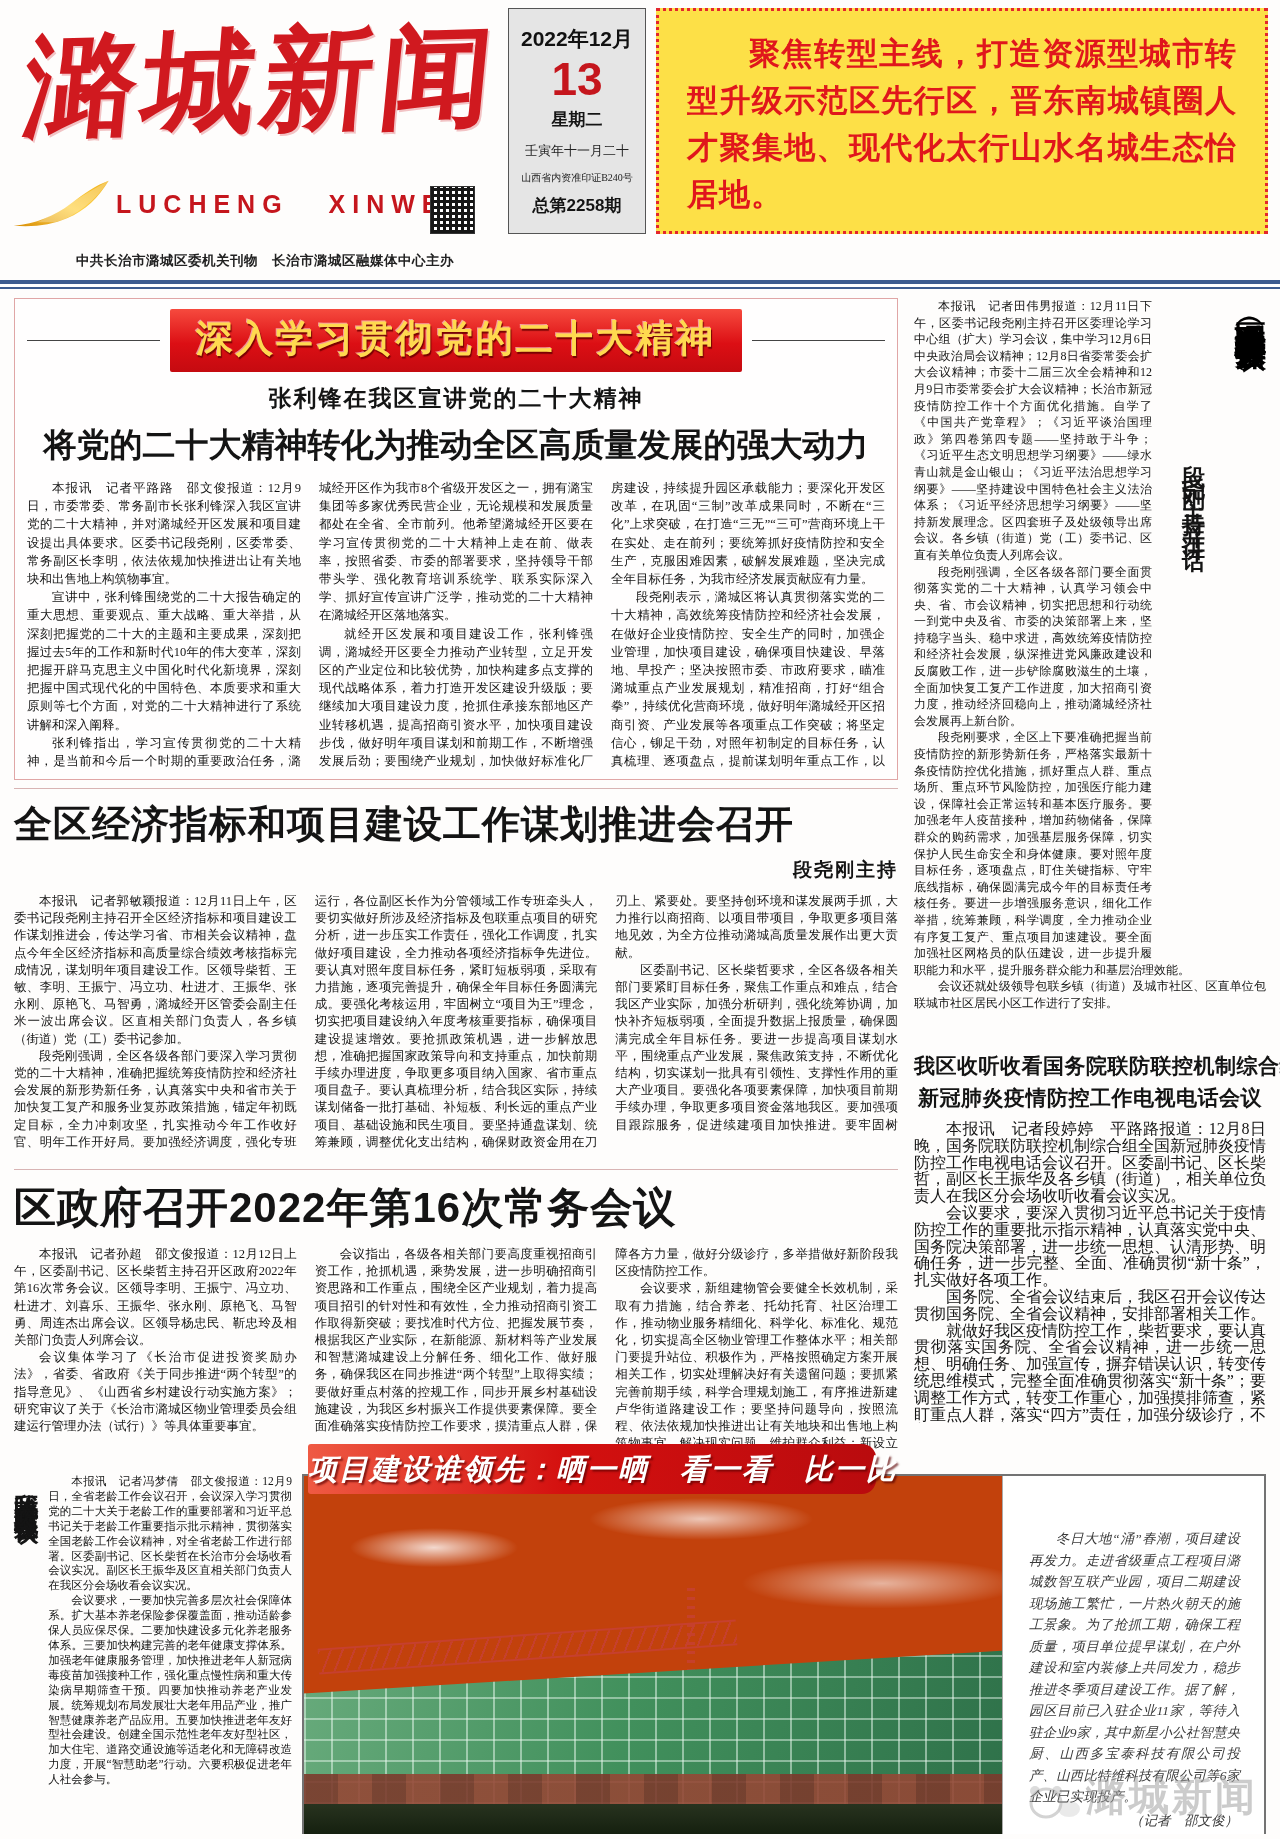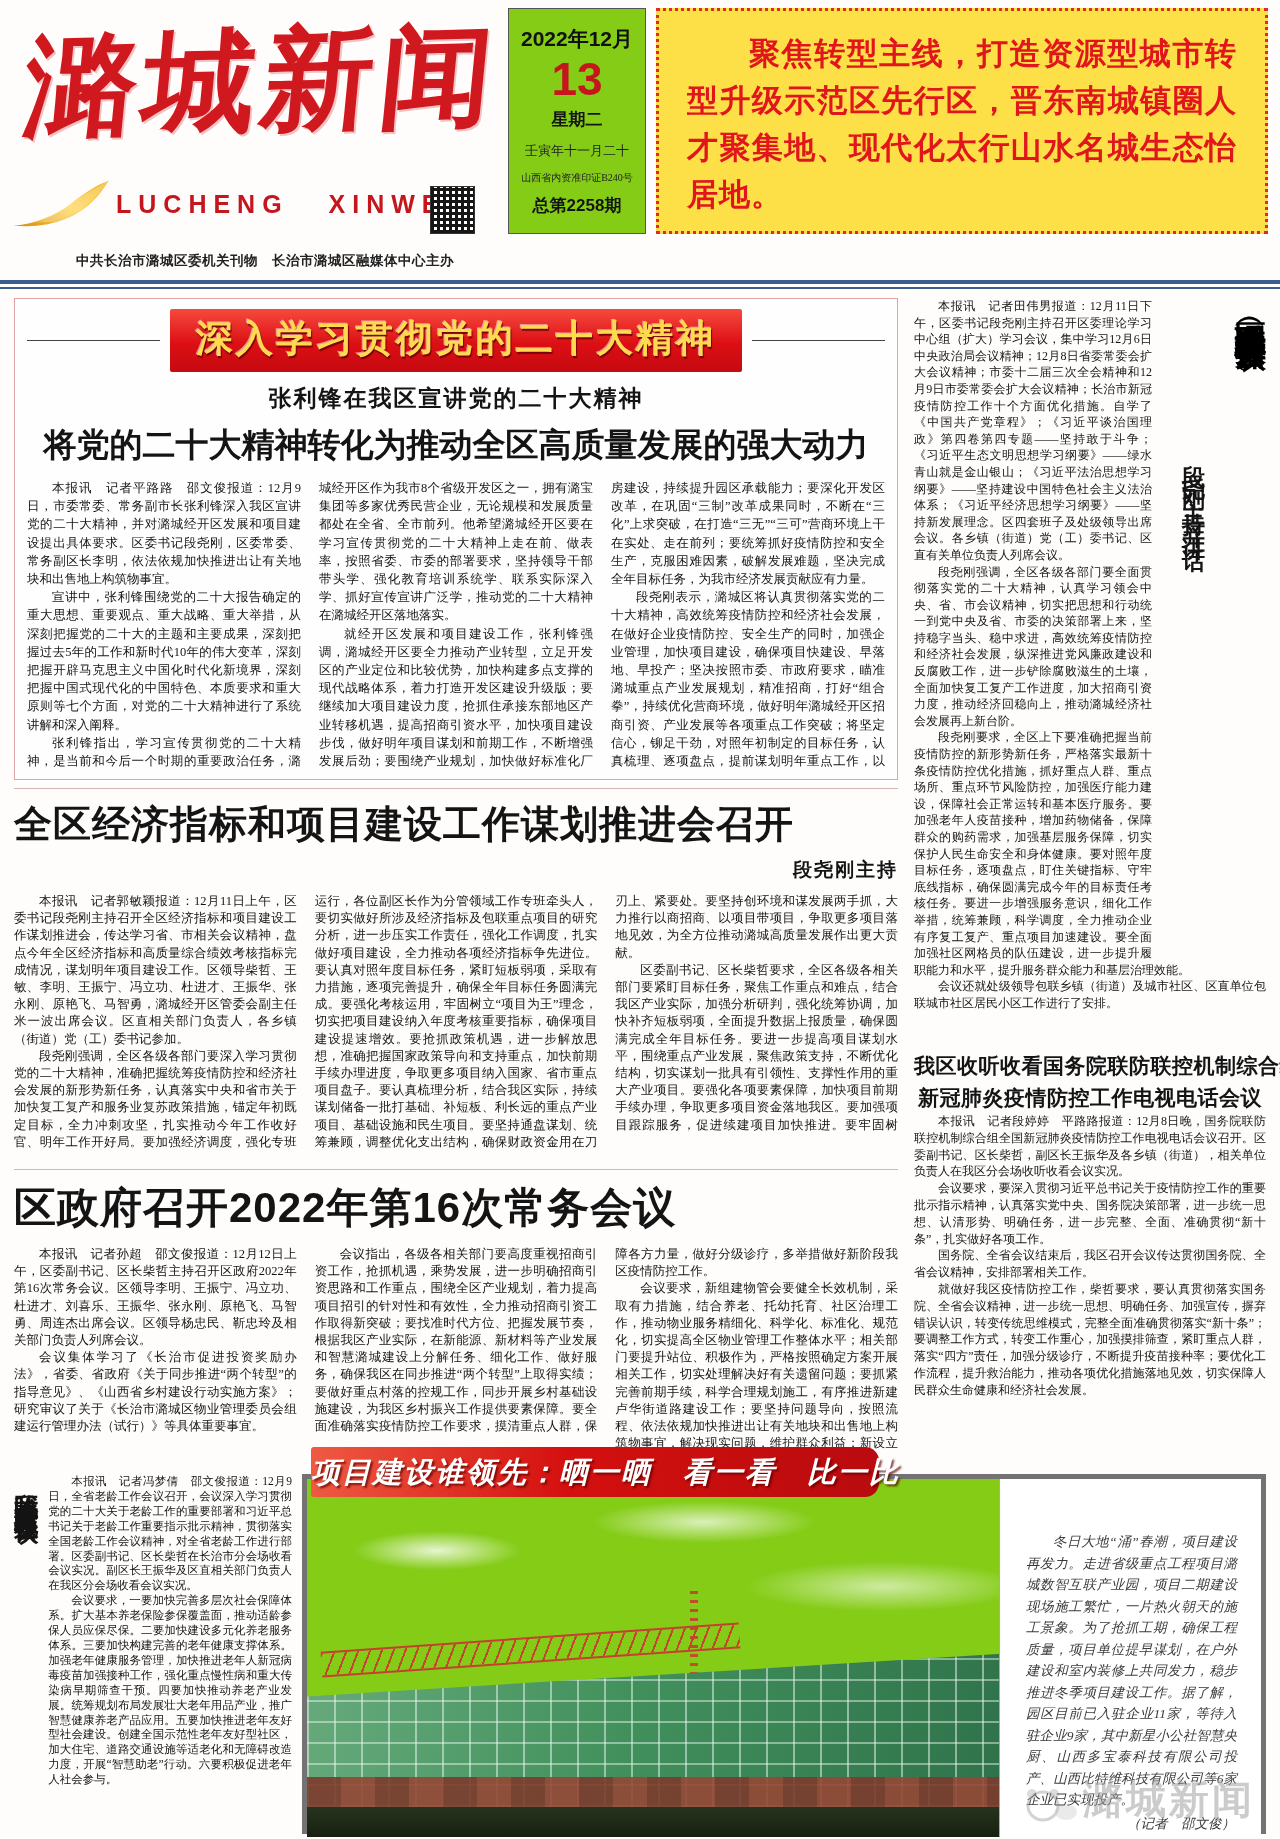--- a/index.html
+++ b/index.html
@@ -15,21 +15,21 @@
 .mh-en { position:absolute; left:116px; top:190px; color:#c5161d; font-family:"Liberation Sans",sans-serif;
   font-weight:bold; font-size:25px; letter-spacing:7px; word-spacing:26px; white-space:nowrap; }
 .mh-bird { position:absolute; left:12px; top:176px; width:100px; height:56px; }
 .mh-publisher { position:absolute; left:76px; top:252px; font-family:"Liberation Sans",sans-serif;
   font-size:13.5px; font-weight:600; color:#222; letter-spacing:.5px; }
 .mh-qr { position:absolute; left:430px; top:186px; width:45px; height:48px; border:1px solid #333;
   background:
    repeating-linear-gradient(0deg,#161616 0 3px,transparent 3px 6px),
    repeating-linear-gradient(90deg,#161616 0 3px,#fff 3px 6px); }
 .datebox { position:absolute; left:508px; top:8px; width:138px; height:226px; border:1px solid #555;
-  text-align:center; padding-top:16px; font-family:"Liberation Sans",sans-serif; background:#84cc16; }
+  text-align:center; padding-top:16px; font-family:"Liberation Sans",sans-serif; background:#e5e5e5; }
 .d-ym   { font-size:21px; font-weight:bold; color:#111; }
 .d-day  { font-size:46px; font-weight:bold; color:#c5161d; line-height:1.15; }
 .d-week { font-size:17px; font-weight:bold; margin-top:2px; }
 .d-lunar{ font-size:13px; margin-top:11px; font-family:"Liberation Serif",serif; color:#222; }
 .d-lic  { font-size:10px; margin-top:11px; font-family:"Liberation Serif",serif; color:#222; }
 .d-issue{ font-size:17px; font-weight:bold; margin-top:9px; }
 .sloganbox { position:absolute; left:656px; top:8px; width:612px; height:226px;
   border:3px dotted #e3262c; background:#fde047; padding:19px 28px 0 28px; }
 .slogan { color:#e0161c; font-family:"Liberation Sans",sans-serif; font-weight:900;
   font-size:31px; line-height:1.52; text-indent:2em; letter-spacing:1px; text-align:justify; }
@@ -76,31 +76,31 @@
 .vert-headline { position:absolute; right:0; top:0; height:650px; writing-mode:vertical-rl;
   font-family:"Liberation Sans",sans-serif; font-weight:900; font-size:31px; line-height:1.0;
   letter-spacing:1px; color:#000; }
 .vert-byline { position:absolute; right:64px; top:148px; writing-mode:vertical-rl;
   font-family:"Liberation Sans",sans-serif; font-weight:bold; font-size:23px; letter-spacing:12px; }
 
 
 .covid { margin-top:8px; }
 .covid-headline { text-align:center; font-family:"Liberation Sans",sans-serif; font-weight:900;
   font-size:21px; line-height:1.5; letter-spacing:.5px; white-space:nowrap; }
-.covid-body { font-size:12px; line-height:16.8px; text-align:justify;
+.covid-body { margin-top:8px; font-size:16px; line-height:16.8px; text-align:justify;
   height:302px; overflow:hidden; }
 
 
 .bottom { position:absolute; left:14px; top:1474px; width:1252px; height:360px; display:flex; gap:10px; }
 .aging { width:278px; display:flex; gap:9px; }
 .aging-headline { writing-mode:vertical-rl; font-family:"Liberation Sans",sans-serif;
   font-weight:900; font-size:24px; line-height:1.05; height:358px; letter-spacing:2px; }
 .aging-body { flex:1; font-size:11.5px; line-height:14.9px; text-align:justify; overflow:hidden; }
 
-.photo-box { position:relative; flex:1; border:5px solid #737373; background:#84cc16; }
+.photo-box { position:relative; flex:1; border:2px solid #737373; background:#c2410c; }
 .photo-banner { position:absolute; left:4px; top:-32px; z-index:3; width:568px; height:50px;
   background:linear-gradient(90deg,#ef5a43 0%,#d4100f 45%,#b90b0e 100%);
   color:#fff; font-family:"Liberation Sans",sans-serif; font-weight:900; font-style:italic;
   font-size:29px; line-height:50px; text-align:center; letter-spacing:2px; white-space:nowrap;
   text-shadow:2px 2px 2px rgba(90,0,0,.7); border-radius:3px 14px 14px 3px; }
 .photo { position:absolute; left:0; top:0; width:722px; height:358px; overflow:hidden;
   background:linear-gradient(180deg,#7fae DD 0%, #8fb9e2 0%, #a6c9e9 28%, #c6dcee 52%, #e9f1f7 60%, #dfe9f2 64%); }
 .photo:before { content:""; position:absolute; inset:0;
   background:
    radial-gradient(120px 28px at 18% 20%, rgba(255,255,255,.8), transparent 70%),

